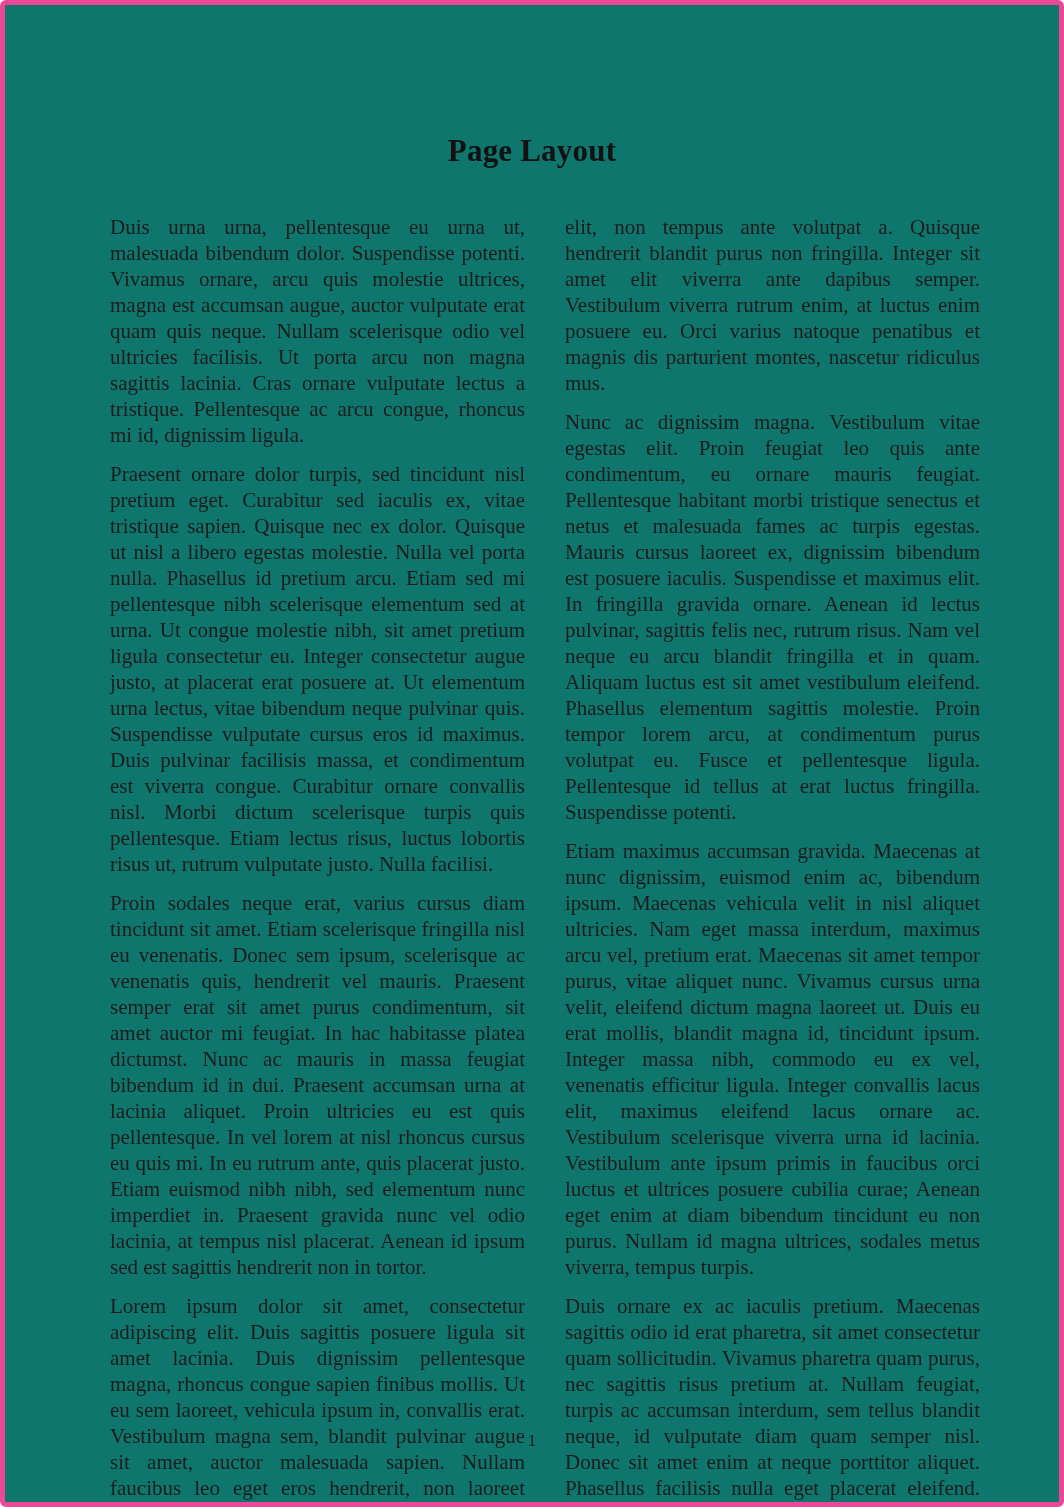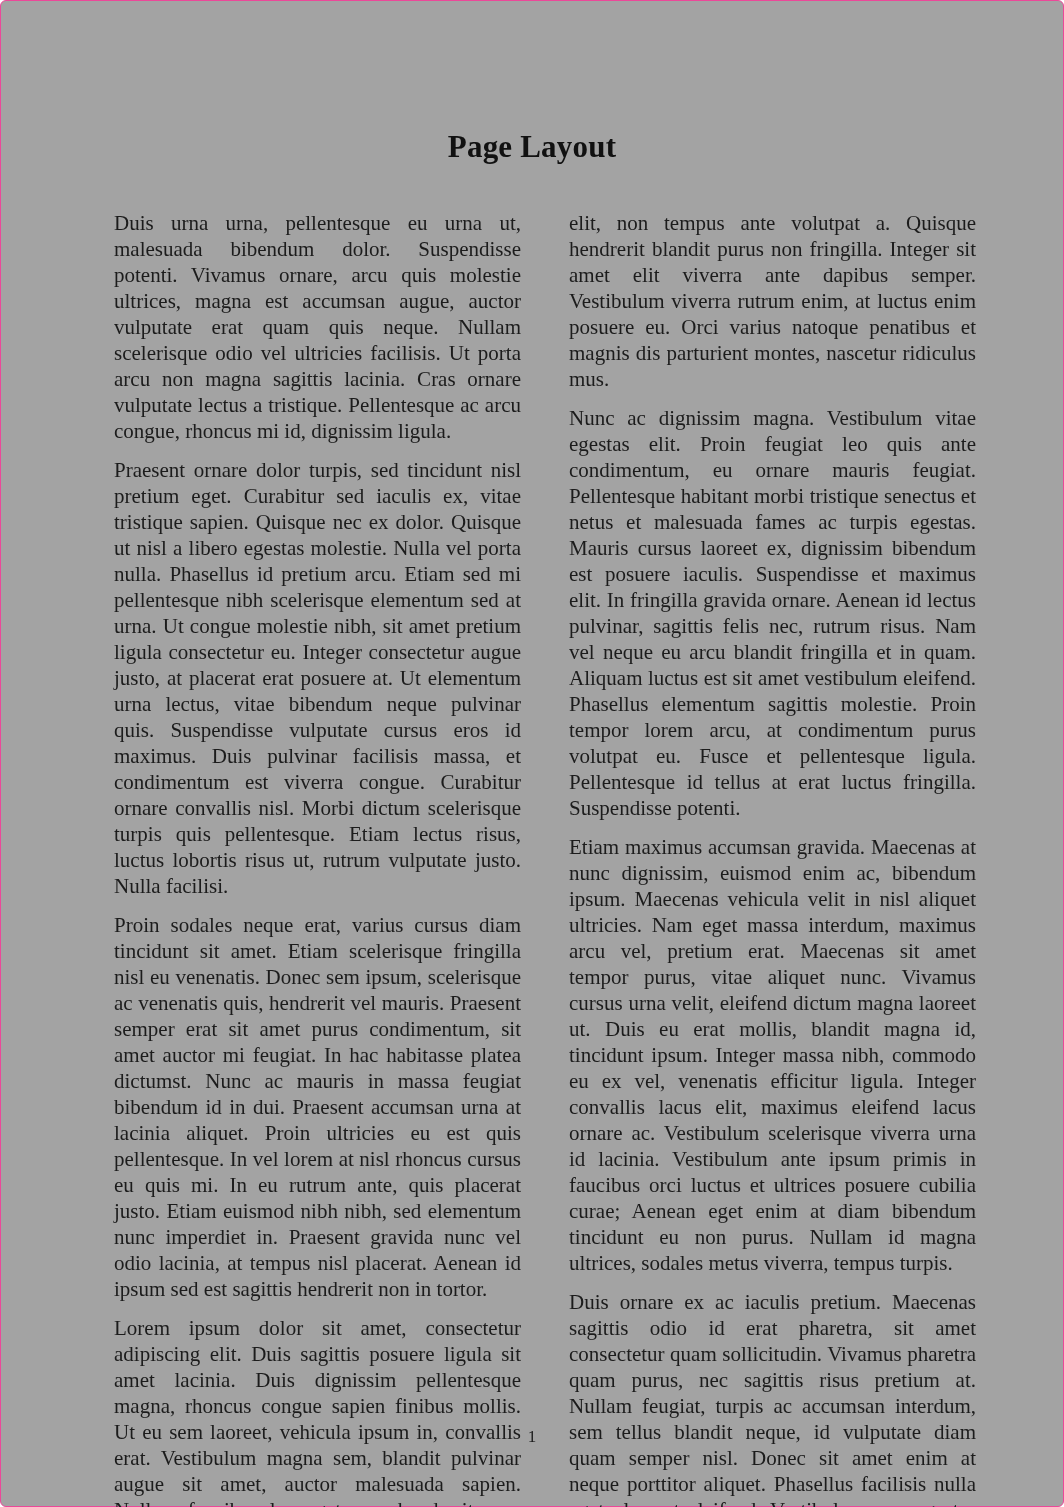--- a/index.html
+++ b/index.html
@@ -11,22 +11,22 @@
     width: 1064px;
     height: 1507px;
     font-family: "Liberation Serif", "DejaVu Serif", serif;
     color: #1c1c1c;
     position: relative;
     overflow: hidden;
   }
   .page {
     position: absolute;
     inset: 0;
-    background: #a3a3a3;
-    border: 1px solid #ec4899;
+    background: #0f766e;
+    border: 5px solid #ec4899;
     border-radius: 6px;
     box-sizing: border-box;
   }
   .doc-title {
     position: absolute;
     top: 128px;
     left: 0;
     right: 0;
     text-align: center;
     font-size: 31px;
@@ -46,21 +46,21 @@
   .col {
     width: 423px;
     text-align: justify;
     text-justify: inter-word;
     font-size: 21px;
     line-height: 26px;
     hyphens: auto;
     -webkit-hyphens: auto;
   }
   .col p {
-    margin: 0 0 13px 16px;
+    margin: 0 0 13px 8px;
     padding: 0;
   }
   .col p:last-child {
     margin-bottom: 0;
   }
   .page-number {
     position: absolute;
     top: 1426px;
     left: 0;
     right: 0;

